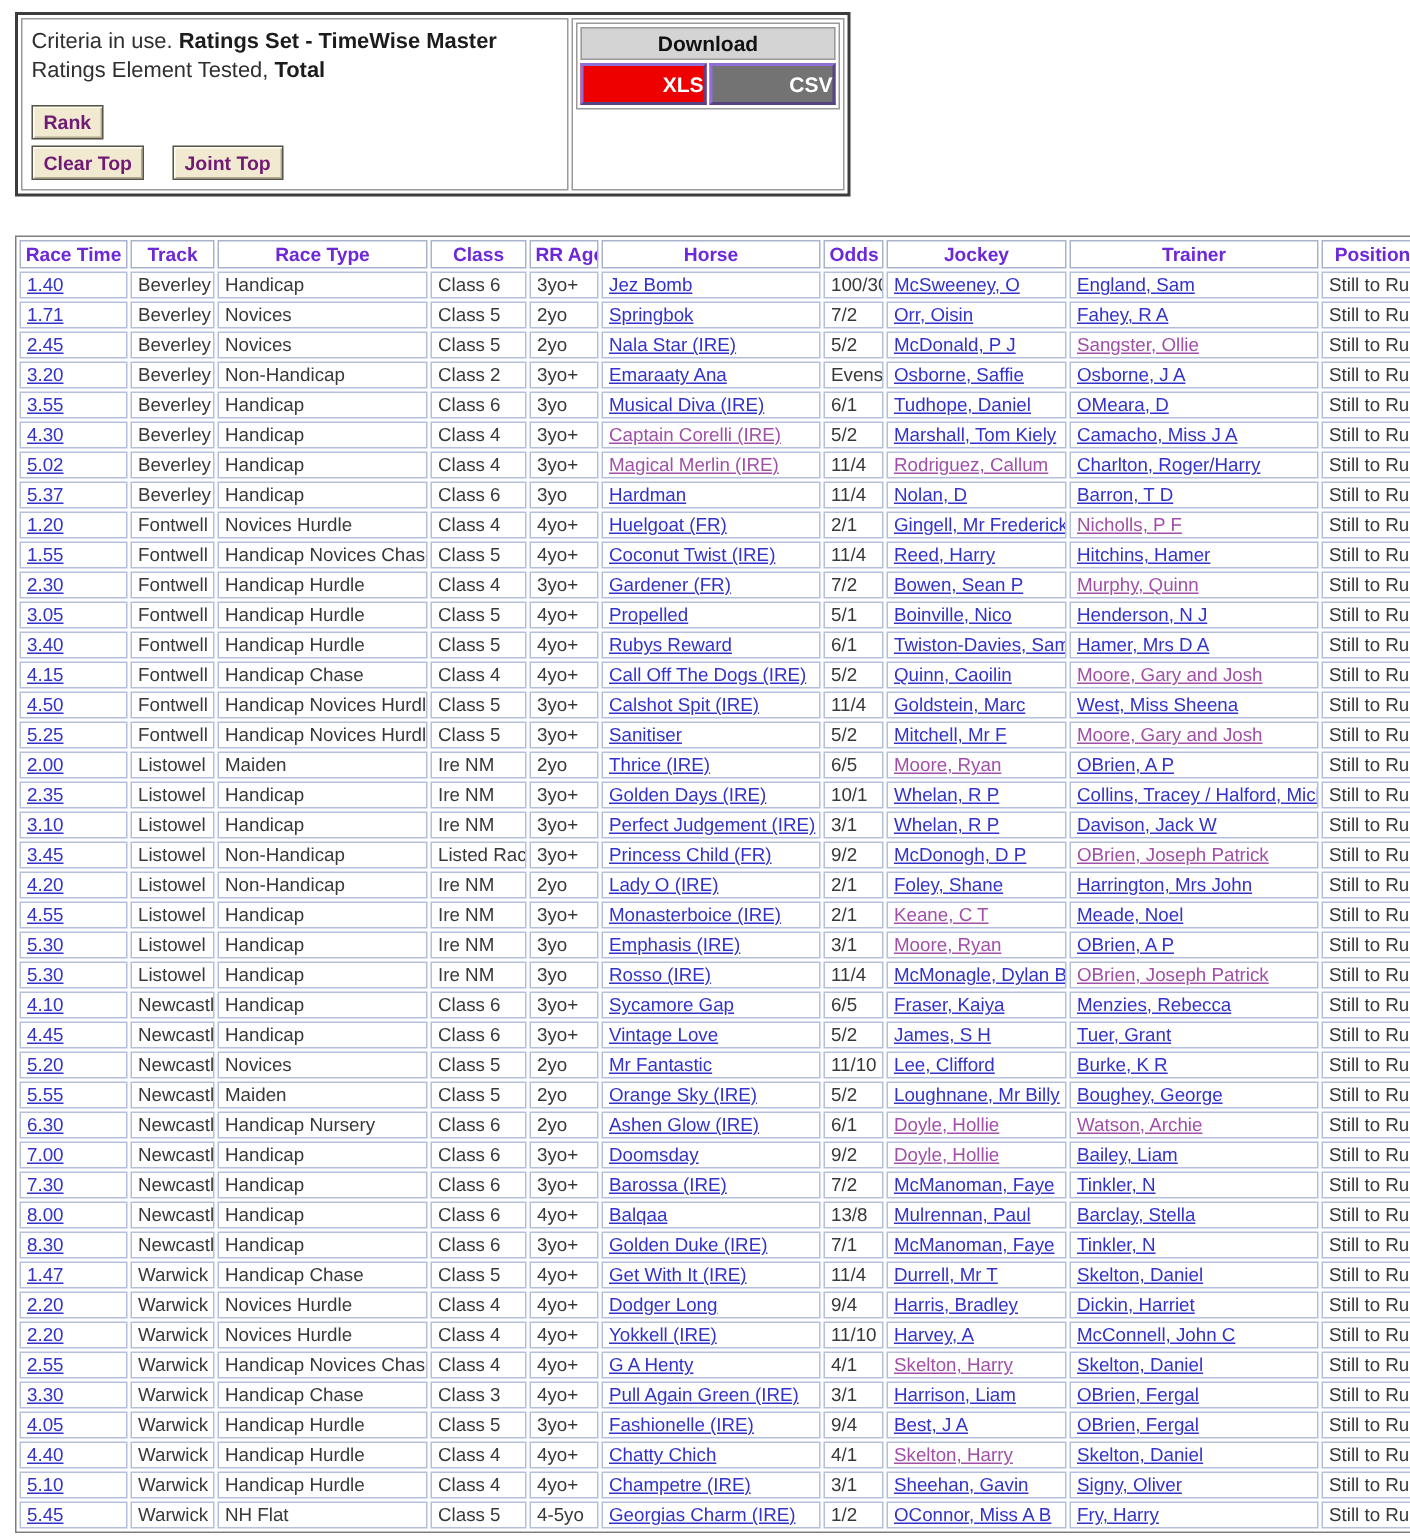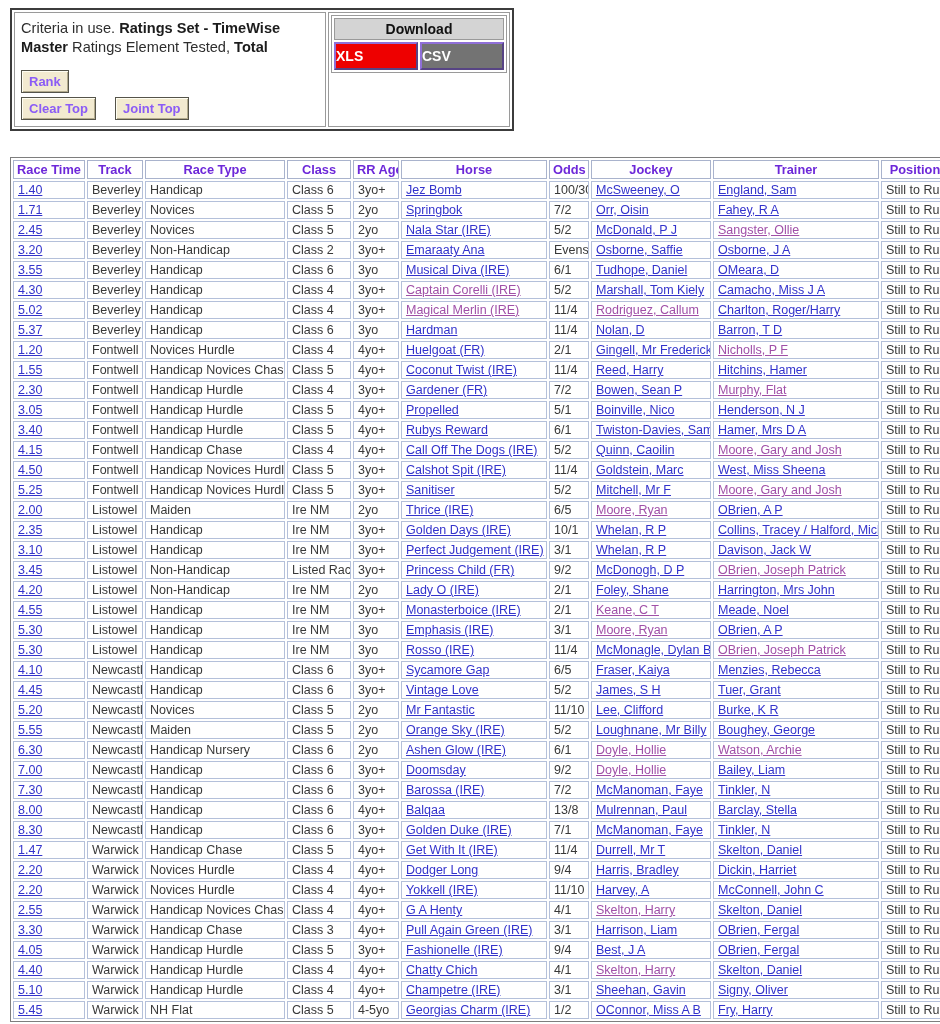--- a/index.html
+++ b/index.html
@@ -12,50 +12,50 @@
 
   
   .top-table {
     margin: 8px 0 0 10px;
     border-collapse: separate;
     border-spacing: 2px;
     border: 2px solid #3c3c3c;
     background:#fff;
   }
   .top-table > tbody > tr > td { border: 1px solid #9a9a9a; vertical-align: top; }
-  .criteria-cell { width: 312px; padding: 6px 6px 4px 6px; }
+  .criteria-cell { width: 365px; padding: 6px 6px 4px 6px; }
   .dl-cell { width: 182px; padding: 2px; }
 
   .criteria-text { font-size: 14.6px; line-height: 19px; color:#2e2e2e; }
   .criteria-text b { color:#1c1c1c; }
 
   .btn {
     font-family: "Liberation Sans", sans-serif;
-    font-size: 13px; font-weight: bold; color:#8b5cf6;
+    font-size: 13px; font-weight: bold; color:#701a75;
     background: #f2ead0;
     border: 1px solid #55544a;
     box-shadow: inset 1px 1px 0 #fffef2, inset -1px -1px 0 #b3ab8d;
     padding: 3px 7px;
     cursor: pointer;
   }
   .rank-row { margin-top: 13px; }
   .cj-row { margin-top: 4px; margin-bottom: 2px; }
 
   .dl-table { width: 100%; border-collapse: separate; border-spacing: 2px; border: 1px solid #9a9a9a; }
   .dl-header {
     background: #d4d4d4; border: 1px solid #9a9a9a;
     text-align: center; font-weight: bold; font-size: 14px; color:#111;
     padding: 2px;
   }
   .dl-table td.btn-cell { width: 50%; padding: 0; border: none; }
   .dl-btn {
     display: block; width: 100%;
     font-family: "Liberation Sans", sans-serif;
     font-size: 14px; font-weight: bold; color:#fff;
-    padding: 4px 0; text-align: left;
+    padding: 4px 0; text-align: right;
     border: 2px outset #8f6fd8;
     cursor: pointer;
   }
 
   
   .main-table {
     margin: 26px 0 0 10px;
     width: 918px;
     table-layout: fixed;
     border-collapse: separate;
@@ -270,21 +270,21 @@
       </tr>
       <tr>
         <td><a class="lnk">2.30</a></td>
         <td>Fontwell</td>
         <td>Handicap Hurdle</td>
         <td>Class 4</td>
         <td>3yo+</td>
         <td><a class="lnk">Gardener (FR)</a></td>
         <td>7/2</td>
         <td><a class="lnk">Bowen, Sean P</a></td>
-        <td><a class="vis">Murphy, Flat</a></td>
+        <td><a class="vis">Murphy, Quinn</a></td>
         <td>Still to Run</td>
       </tr>
       <tr>
         <td><a class="lnk">3.05</a></td>
         <td>Fontwell</td>
         <td>Handicap Hurdle</td>
         <td>Class 5</td>
         <td>4yo+</td>
         <td><a class="lnk">Propelled</a></td>
         <td>5/1</td>

